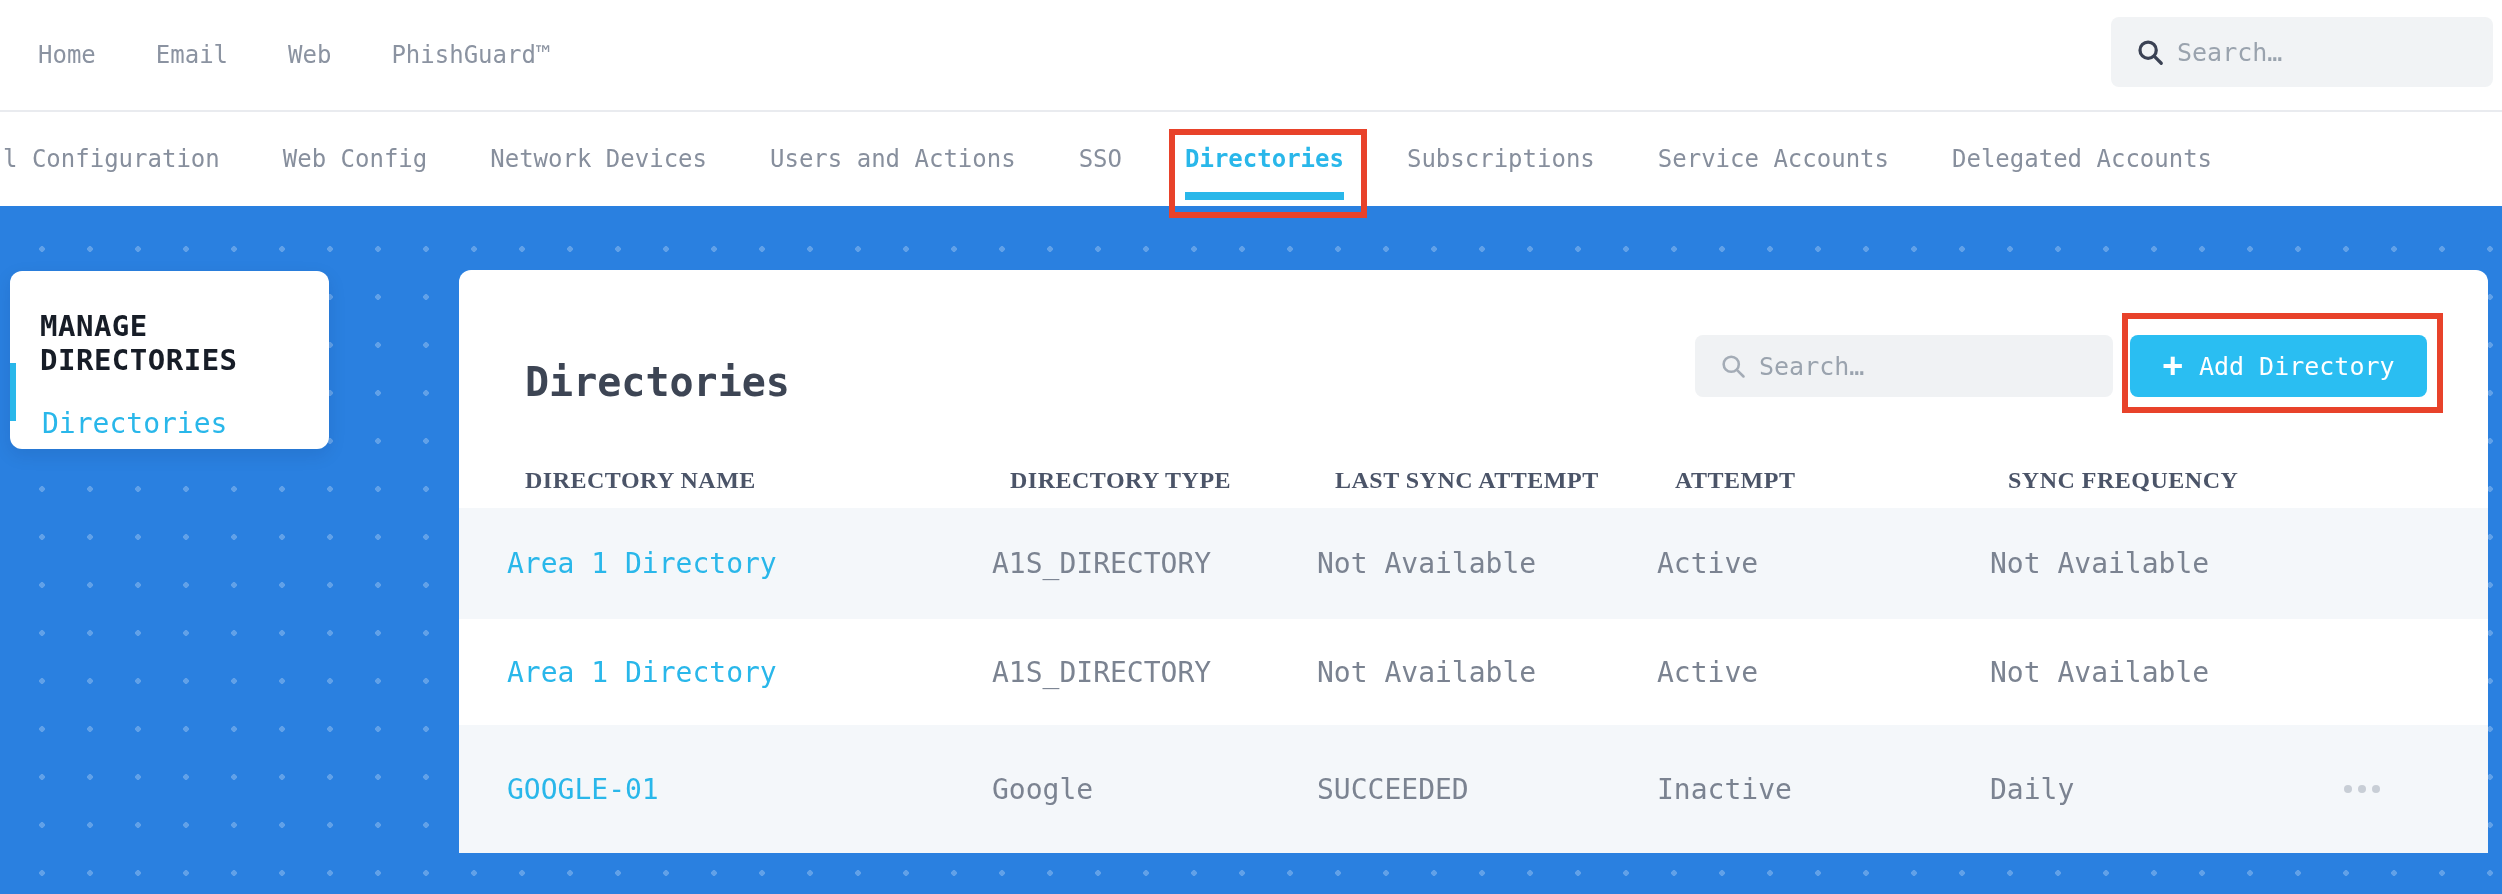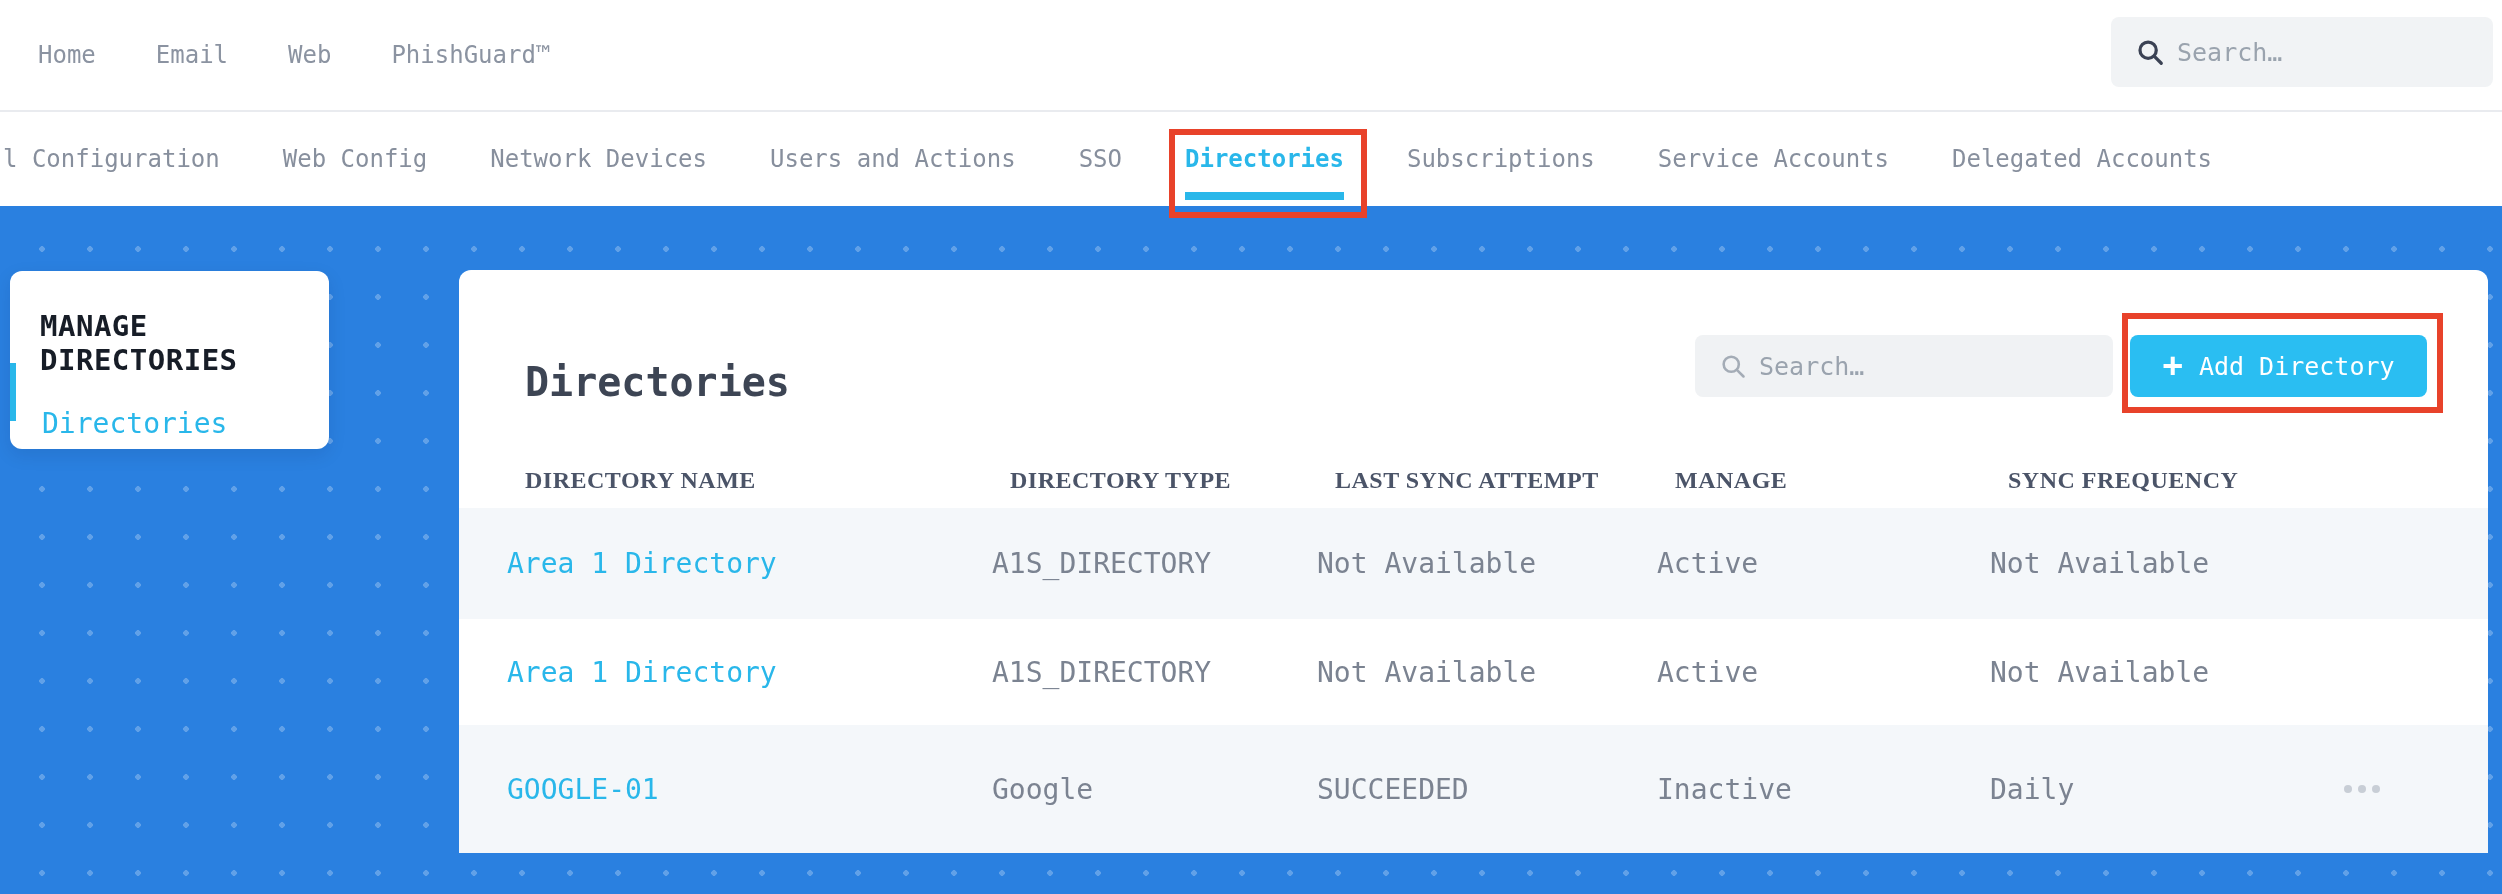--- a/index.html
+++ b/index.html
@@ -151,21 +151,21 @@
       <button class="add-btn">
         <span class="plus">+</span>
         <span>Add Directory</span>
       </button>
 
       <div class="table">
         <div class="thead">
           <span>DIRECTORY NAME</span>
           <span>DIRECTORY TYPE</span>
           <span>LAST SYNC ATTEMPT</span>
-          <span>MANAGE</span>
+          <span>ATTEMPT</span>
           <span>SYNC FREQUENCY</span>
           <span></span>
         </div>
 
         <div class="trow stripe r0">
           <span class="link">Area 1 Directory</span>
           <span>A1S_DIRECTORY</span>
           <span>Not Available</span>
           <span>Active</span>
           <span>Not Available</span>

